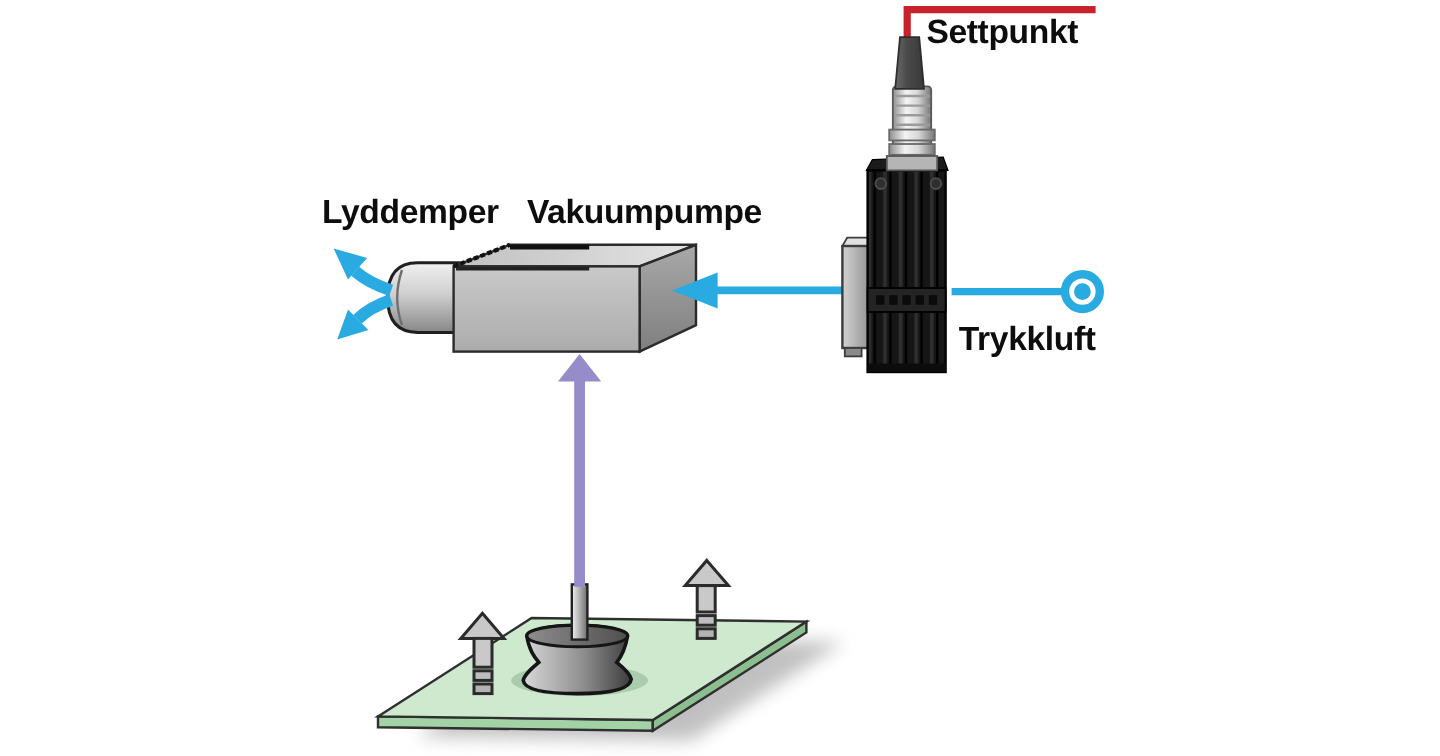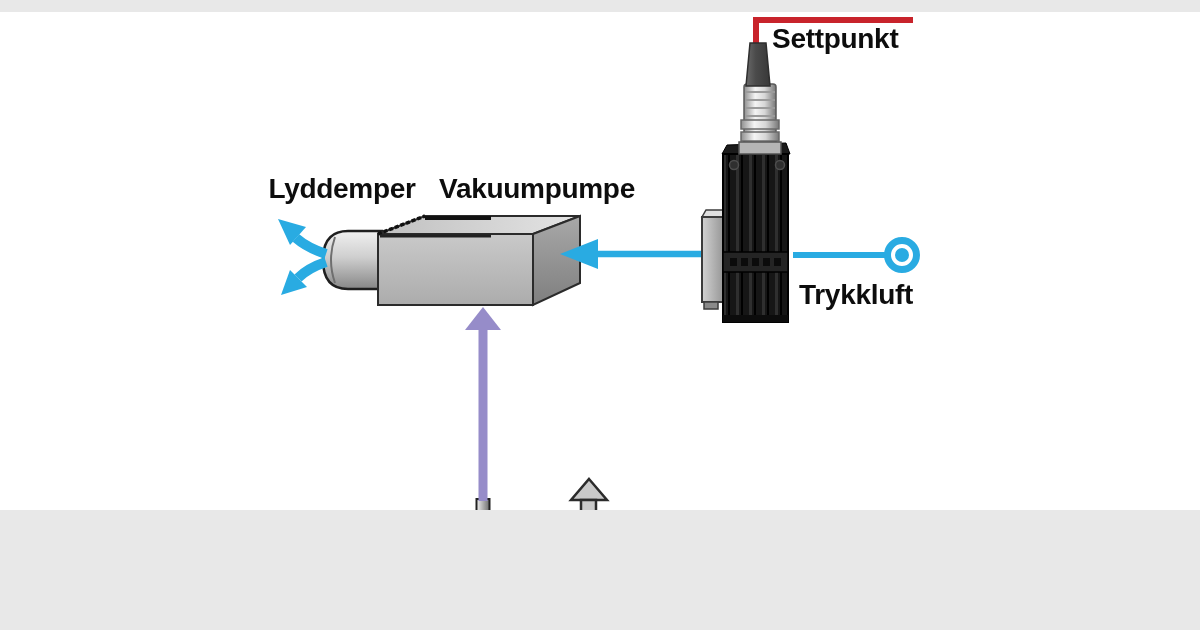--- a/index.html
+++ b/index.html
@@ -5,22 +5,22 @@
   :root{
     --air-blue:#29abe2;
     --signal-red:#c8232b;
     --vacuum-purple:#968cc9;
     --plate-green:#cfe9cf;
     --background:#ffffff;
   }
   html,body{margin:0;padding:0;}
   body{background:#e8e8e8;font-family:"Liberation Sans",sans-serif;}
   .stage{
-    width:1200px;height:498px;background:var(--background);
-    position:relative;overflow:hidden;margin:12px auto;
+    width:1200px;height:630px;background:var(--background);
+    position:relative;overflow:hidden;margin:0 auto;
   }
   svg{display:block;}
   .lbl{font:700 28px "Liberation Sans",sans-serif;fill:#0d0d0d;letter-spacing:-0.3px;}
   .air-stroke{stroke:var(--air-blue);}
   .air-fill{fill:var(--air-blue);}
   .signal-stroke{stroke:var(--signal-red);}
   .vac-fill{fill:var(--vacuum-purple);}
   .plate-top{fill:var(--plate-green);}
 </style>
 </head>

